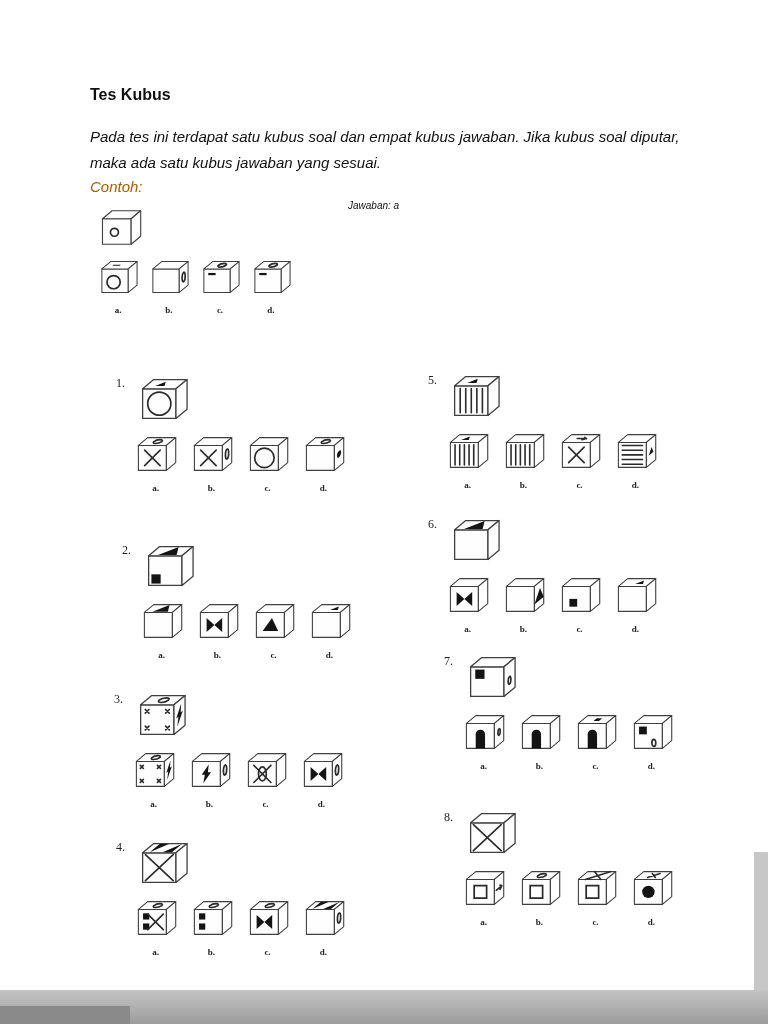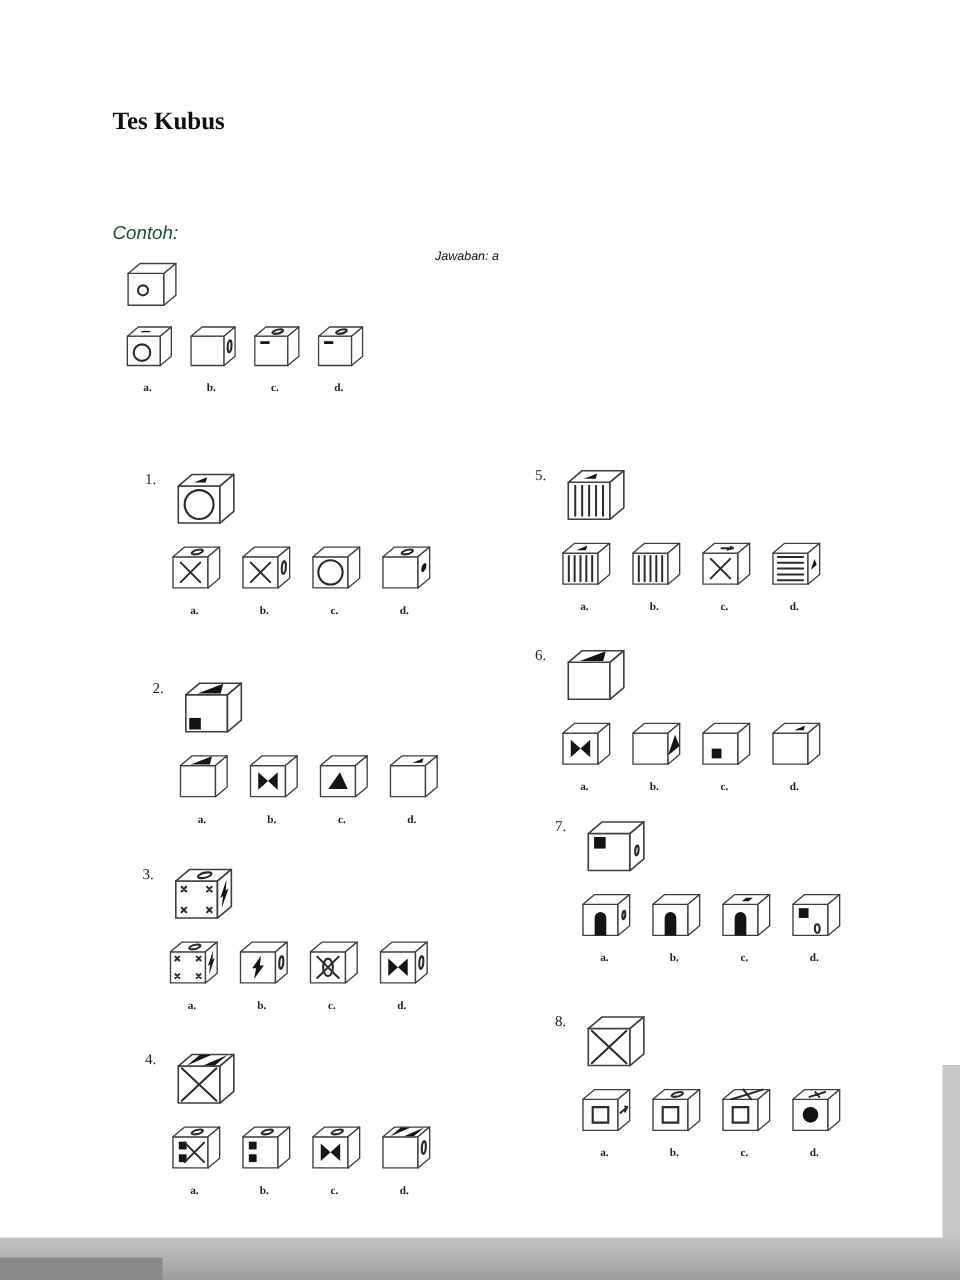--- a/index.html
+++ b/index.html
@@ -1,21 +1,21 @@
 <!DOCTYPE html>
 <html><head>
 <meta charset="utf-8">
 <style>
   *{margin:0;padding:0;box-sizing:border-box}
   html,body{background:#e9e9e9}
   body{font-family:"Liberation Sans",sans-serif}
   #page{position:relative;width:768px;height:1024px;background:#ffffff;overflow:hidden;margin:0 auto}
-  .title{position:absolute;left:90px;top:86px;font-family:Liberation Serif, serif;font-weight:bold;font-size:20px;color:#101010}
+  .title{position:absolute;left:90px;top:86px;font-family:Liberation Sans, sans-serif;font-weight:bold;font-size:16px;color:#101010}
   .intro{position:absolute;left:90px;top:124px;width:606px;font-style:italic;font-size:15px;line-height:1.7;color:#101010}
-  .contoh{position:absolute;left:90px;top:178px;font-style:italic;font-size:15px;color:#14532d}
+  .contoh{position:absolute;left:90px;top:178px;font-style:italic;font-size:15px;color:#a16207}
   .jawaban{position:absolute;left:348px;top:200px;font-style:italic;font-size:10px;color:#101010}
   .qblock{position:absolute}
   #ex{left:96px;top:206px}
   #q1{left:116px;top:374px}
   #q2{left:122px;top:541px}
   #q3{left:114px;top:690px}
   #q4{left:116px;top:838px}
   #q5{left:428px;top:371px}
   #q6{left:428px;top:515px}
   #q7{left:444px;top:652px}
@@ -33,20 +33,21 @@
   .cube svg .f{fill:#141414;stroke:none}
   .edge-right{position:absolute;left:754px;top:852px;width:14px;height:172px;background:#c7c7c7}
   .edge-bottom{position:absolute;left:0;top:990px;width:768px;height:34px;background:linear-gradient(#c4c4c4,#9c9c9c)}
   .edge-corner{position:absolute;left:0;top:1006px;width:130px;height:18px;background:#8a8a8a}
 </style>
 </head>
 <body>
 
 <div id="page">
   <div class="title">Tes Kubus</div>
+  <div class="intro">Pada tes ini terdapat satu kubus soal dan empat kubus jawaban. Jika kubus soal diputar, maka ada satu kubus jawaban yang sesuai.</div>
   <div class="contoh">Contoh:</div>
   <div class="jawaban">Jawaban: a</div>
 
   <div id="ex" class="qblock example">
     <div class="qrow">
       <div class="cube qcube"><svg viewBox="0 0 60 54" width="48" height="43">
             <polygon class="cf" points="8,16 44,16 44,48 8,48"></polygon>
             <polygon class="cf" points="8,16 20,6 56,6 44,16"></polygon>
             <polygon class="cf" points="44,16 56,6 56,38 44,48"></polygon>
             <g transform="matrix(1 0 0 1 26 32) translate(-3 1)">

